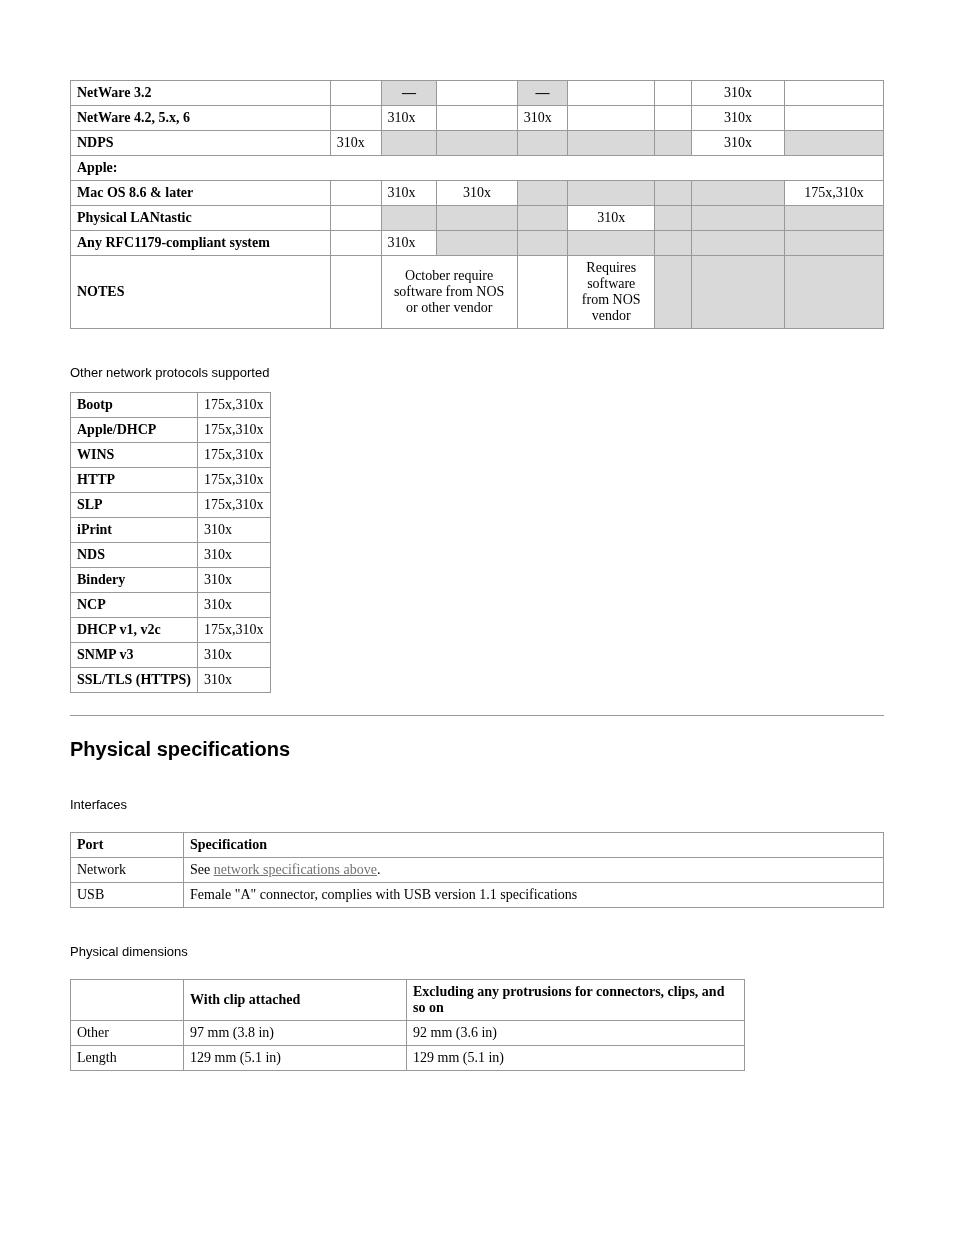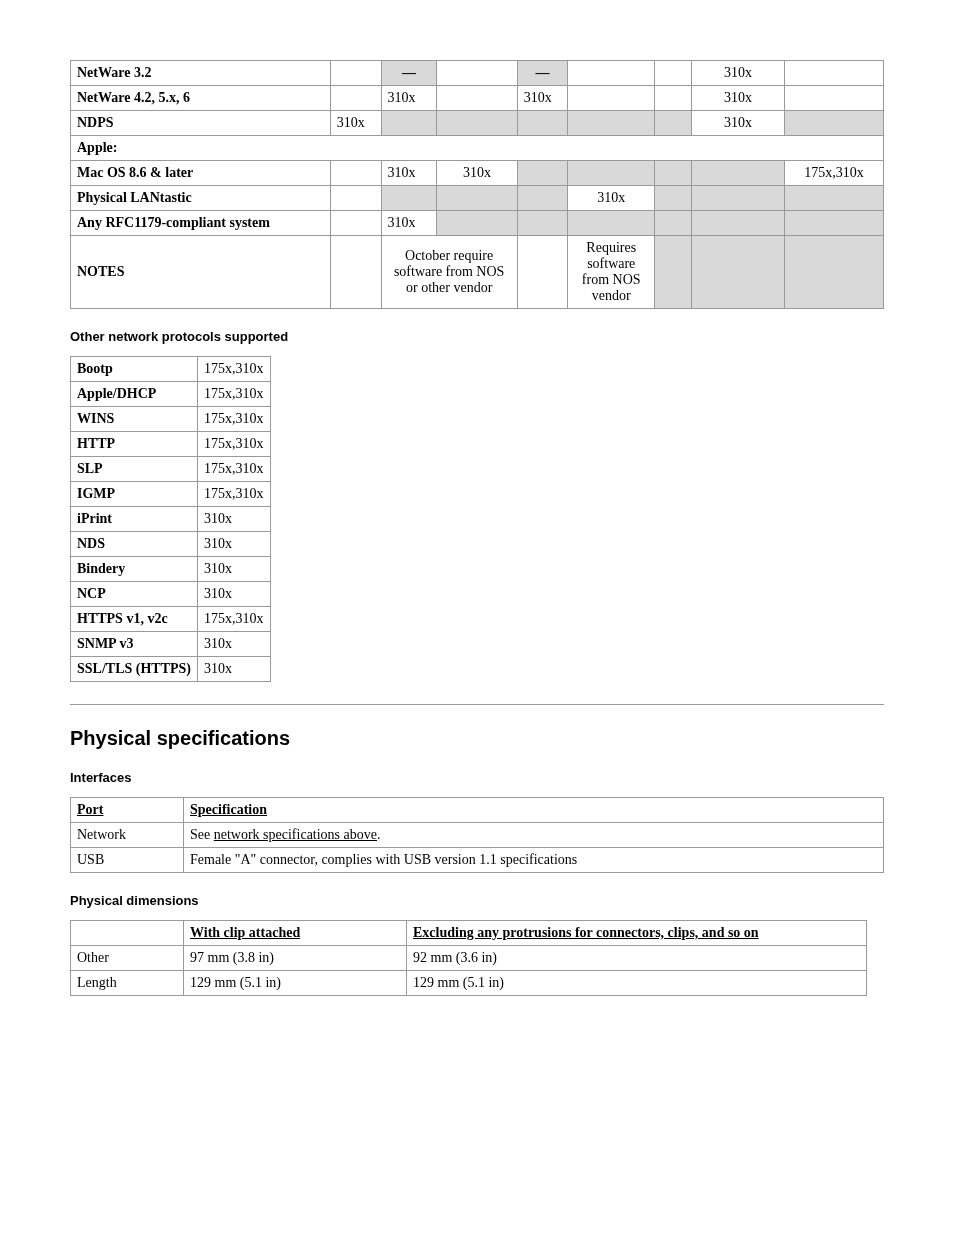--- a/index.html
+++ b/index.html
@@ -9,50 +9,49 @@
     margin: 0;
     padding: 60px 70px;
     background: #fff;
     width: 954px;
     box-sizing: border-box;
   }
   table {
     border-collapse: collapse;
     margin-bottom: 20px;
   }
-  table.full { width: 100%; }
+  table.full { width: 100%; margin-top: 20px; }
   table th, table td {
     border: 1px solid #999;
     padding: 4px 6px;
     text-align: left;
     vertical-align: middle;
     font-size: 14px;
   }
   table th {
     font-weight: bold;
     background: #fff;
-    text-decoration: underline;
   }
   td.shaded { background: #d9d9d9; }
   td.centered { text-align: center; }
   td.dash { text-align: center; font-weight: bold; }
   .row-label { font-weight: bold; }
   h2 {
     font-family: Verdana, Arial, sans-serif;
     font-size: 20px;
     font-weight: bold;
     margin: 19px 0 14px 0;
   }
   h3 {
     font-family: Verdana, Arial, sans-serif;
     font-size: 13px;
-    font-weight: bold;
-    margin: 20px 0 12px 0;
-  }
-  a { color: #000000; text-decoration: underline; }
+    font-weight: normal;
+    margin: 36px 0 12px 0;
+  }
+  a { color: #737373; text-decoration: underline; }
   hr { border: none; border-top: 1px solid #999; margin: 22px 0; }
   .small-table td, .small-table th { font-size: 14px; }
 </style>
 </head>
 <body>
 
 <table class="full">
   <colgroup>
     <col style="width:210px">
       <col style="width:40px">
@@ -165,41 +164,37 @@
       </tr>
       <tr>
         <td class="row-label">HTTP</td>
         <td>175x,310x</td>
       </tr>
       <tr>
         <td class="row-label">SLP</td>
         <td>175x,310x</td>
       </tr>
       <tr>
-        <td class="row-label">IGMP</td>
-        <td>175x,310x</td>
-      </tr>
-      <tr>
         <td class="row-label">iPrint</td>
         <td>310x</td>
       </tr>
       <tr>
         <td class="row-label">NDS</td>
         <td>310x</td>
       </tr>
       <tr>
         <td class="row-label">Bindery</td>
         <td>310x</td>
       </tr>
       <tr>
         <td class="row-label">NCP</td>
         <td>310x</td>
       </tr>
       <tr>
-        <td class="row-label">HTTPS v1, v2c</td>
+        <td class="row-label">DHCP v1, v2c</td>
         <td>175x,310x</td>
       </tr>
       <tr>
         <td class="row-label">SNMP v3</td>
         <td>310x</td>
       </tr>
       <tr>
         <td class="row-label">SSL/TLS (HTTPS)</td>
         <td>310x</td>
       </tr>
@@ -226,21 +221,21 @@
       </tr>
       <tr>
         <td>USB</td>
         <td>Female "A" connector, complies with USB version 1.1 specifications</td>
       </tr>
     </tbody>
 </table>
 
 <h3>Physical dimensions</h3>
 
-<table class="full" style="width:797px">
+<table class="full" style="width:675px">
   <thead>
     <tr>
       <th style="width:100px"></th>
       <th style="width:210px">With clip attached</th>
       <th>Excluding any protrusions for connectors, clips, and so on</th>
     </tr>
   </thead>
   <tbody id="dimensionsBody">
       <tr>
         <td>Other</td>

